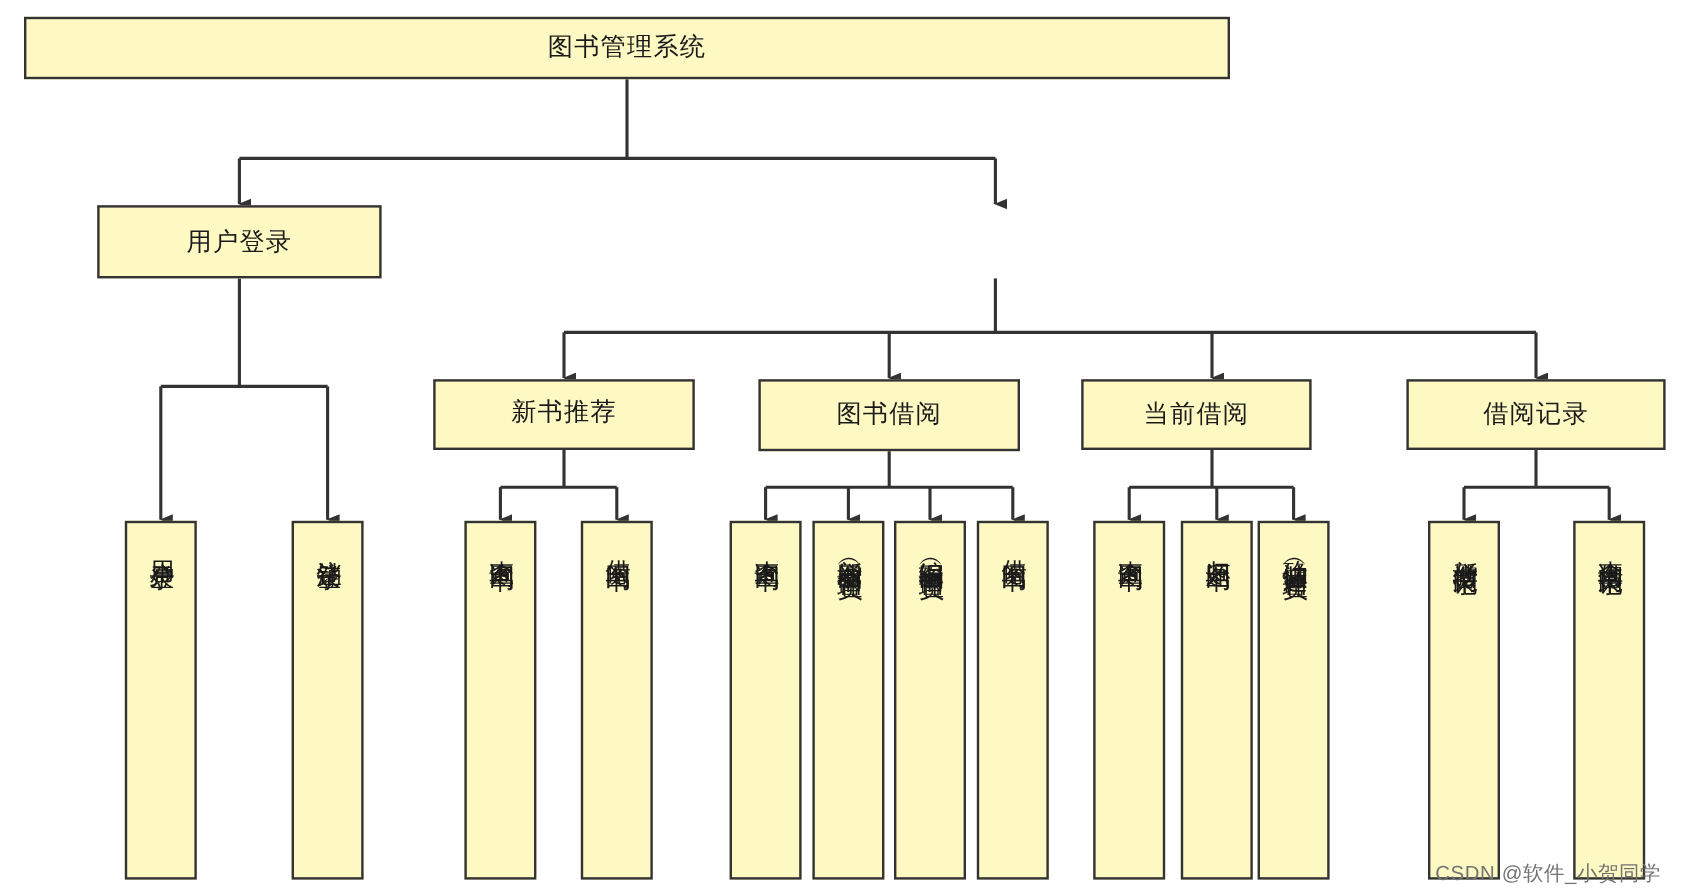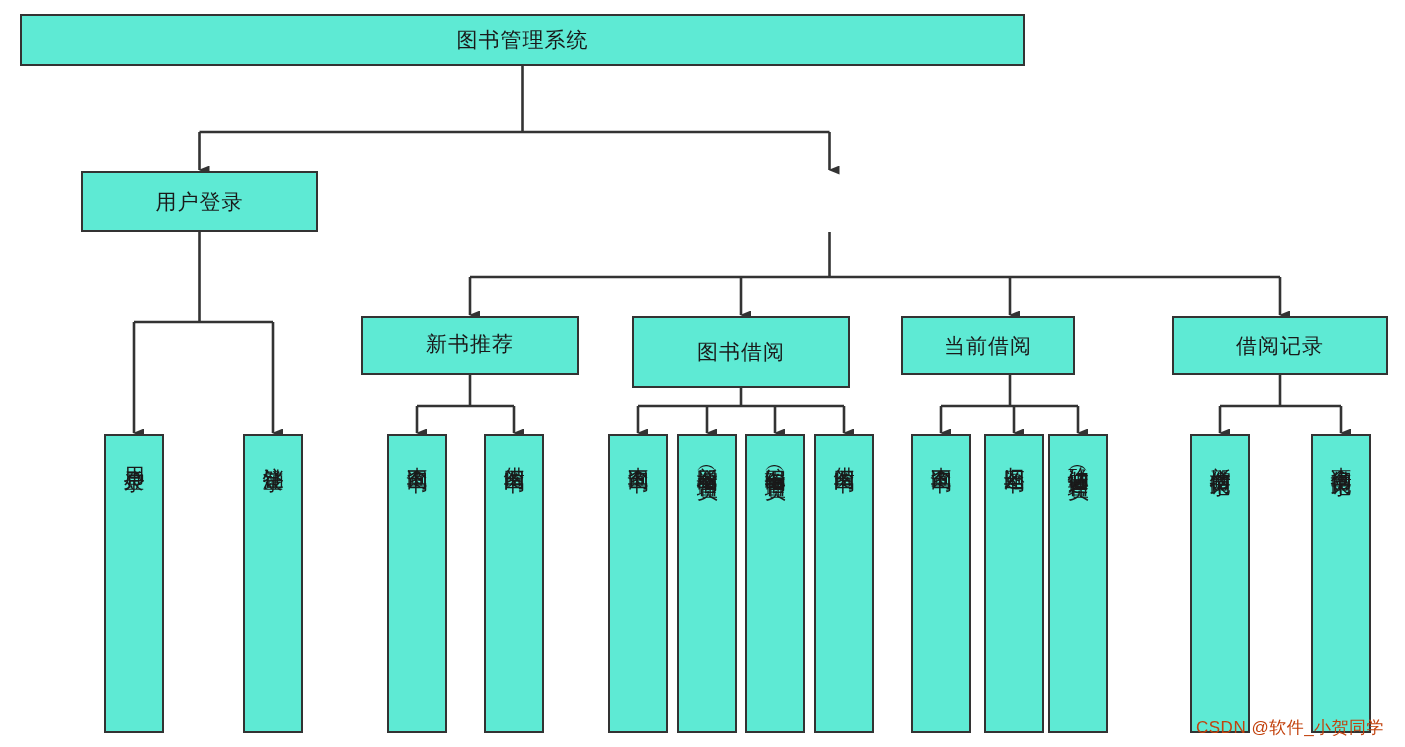--- a/index.html
+++ b/index.html
@@ -22,21 +22,21 @@
     position: absolute;
     left: 0;
     top: 0;
     width: 1405px;
     height: 747px;
   }
   .node {
     position: absolute;
     box-sizing: border-box;
     border: 2px solid #333333;
-    background: #5eead4;
+    background: #fef9c3;
     display: flex;
     align-items: center;
     justify-content: center;
     color: #1a1a1a;
   }
   .node-horizontal .node-label {
     font-size: 21px;
     letter-spacing: 1px;
     line-height: 1.2;
     white-space: nowrap;
@@ -51,21 +51,21 @@
     text-orientation: upright;
     font-size: 21px;
     line-height: 1.35;
     letter-spacing: 2px;
     text-align: left;
     white-space: nowrap;
   }
   .watermark {
     position: absolute;
     font-size: 17px;
-    color: #c2410c;
+    color: #737373;
     white-space: nowrap;
     letter-spacing: 0.5px;
     pointer-events: none;
   }
 </style>
 </head>
 <body>
 
 <div id="diagram-root">
 
@@ -116,24 +116,24 @@
     <span class="node-label">图书管理系统</span>
   </div>
 
   <div class="node node-horizontal" style="left: 81px; top: 171px; width: 237px; height: 61px;">
     <span class="node-label">用户登录</span>
   </div>
 
   <div class="node node-horizontal" style="left: 361px; top: 316px; width: 218px; height: 59px; font-family: Liberation Mono, monospace;">
     <span class="node-label">新书推荐</span>
   </div>
-  <div class="node node-horizontal" style="left: 632px; top: 316px; width: 218px; height: 72px;">
+  <div class="node node-horizontal" style="left: 632px; top: 316px; width: 218px; height: 60px;">
     <span class="node-label">图书借阅</span>
   </div>
-  <div class="node node-horizontal" style="left: 901px; top: 316px; width: 174px; height: 59px;">
+  <div class="node node-horizontal" style="left: 901px; top: 316px; width: 192px; height: 59px;">
     <span class="node-label">当前借阅</span>
   </div>
   <div class="node node-horizontal" style="left: 1172px; top: 316px; width: 216px; height: 59px; text-align: center;">
     <span class="node-label">借阅记录</span>
   </div>
 
   <div class="node node-vertical" style="left: 104px; top: 434px; width: 60px; height: 299px;">
     <span class="node-label">用户登录</span>
   </div>
   <div class="node node-vertical" style="left: 243px; top: 434px; width: 60px; height: 299px;">

